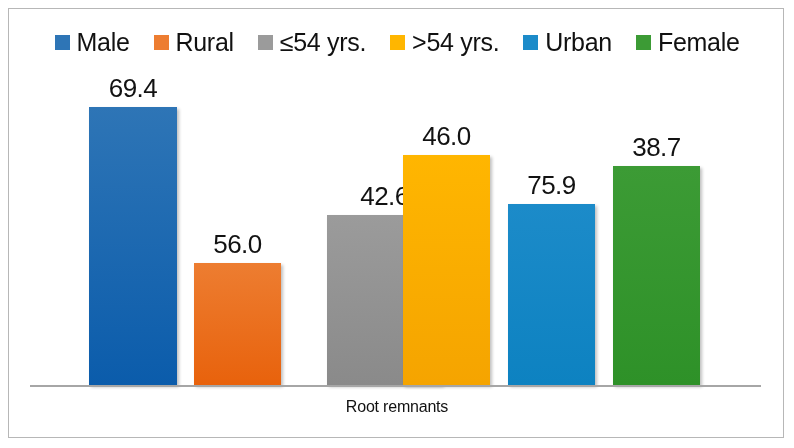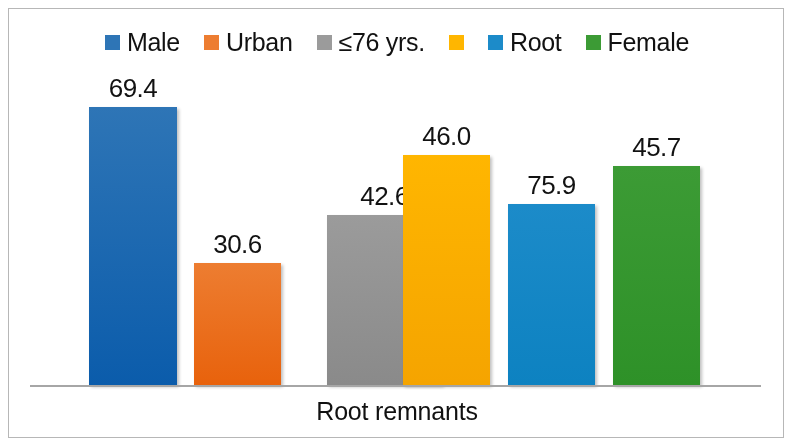--- a/index.html
+++ b/index.html
@@ -95,88 +95,89 @@
     line-height: 1;
     letter-spacing: -0.5px;
   }
   
   #x-axis-title {
     position: absolute;
     left: 0;
     top: 398px;
     width: 794px;
     text-align: center;
-    font-size: 25px;
+    font-size: 16px;
     color: #111111;
     line-height: 1.1;
     letter-spacing: -0.2px;
   }
 </style>
 </head>
 <body>
 
 <div id="chart-frame">
 
   <div id="chart-border" style="border-color: rgb(183, 183, 183);"></div>
 
   <div id="legend">
     <div class="legend-entry">
       <span class="legend-swatch" style="background:#2E75B6"></span>
       <span class="legend-label">Male</span>
     </div>
     <div class="legend-entry">
       <span class="legend-swatch" style="background:#ED7D31"></span>
-      <span class="legend-label">Urban</span>
+      <span class="legend-label">Rural</span>
     </div>
     <div class="legend-entry">
       <span class="legend-swatch" style="background:#9B9B9B"></span>
-      <span class="legend-label">≤76 yrs.</span>
+      <span class="legend-label">≤54 yrs.</span>
     </div>
     <div class="legend-entry">
       <span class="legend-swatch" style="background:#FFB600"></span>
+      <span class="legend-label">&gt;54 yrs.</span>
     </div>
     <div class="legend-entry">
       <span class="legend-swatch" style="background:#1C8BC9"></span>
-      <span class="legend-label">Root</span>
+      <span class="legend-label">Urban</span>
     </div>
     <div class="legend-entry">
       <span class="legend-swatch" style="background:#3C9B35"></span>
       <span class="legend-label">Female</span>
     </div>
   </div>
 
   <div id="plot">
 
     <div class="bar-group" style="left: 89px; width: 88px; height: 277.6px;">
       <div class="bar-value" style="bottom: 283.6px;">69.4</div>
       <div class="bar" style="height: 277.6px; background: linear-gradient(rgb(46, 117, 182) 0%, rgb(11, 92, 171) 100%);"></div>
     </div>
 
     <div class="bar-group" style="left: 194px; width: 87px; height: 122.4px;">
-      <div class="bar-value" style="bottom: 128.4px;">30.6</div>
+      <div class="bar-value" style="bottom: 128.4px;">56.0</div>
       <div class="bar" style="height: 122.4px; background: linear-gradient(rgb(237, 125, 49) 0%, rgb(232, 98, 12) 100%);"></div>
     </div>
 
     <div class="bar-group" style="left: 299px; width: 87px; height: 170.4px; padding-left: 28px;">
       <div class="bar-value" style="bottom: 176.4px;">42.6</div>
       <div class="bar" style="height: 170.4px; background: linear-gradient(rgb(155, 155, 155) 0%, rgb(138, 138, 138) 100%);"></div>
     </div>
 
     <div class="bar-group" style="left: 403px; width: 87px; height: 229.6px;">
       <div class="bar-value" style="bottom: 235.6px;">46.0</div>
       <div class="bar" style="height: 229.6px; background: linear-gradient(rgb(255, 182, 0) 0%, rgb(245, 164, 0) 100%);"></div>
     </div>
 
     <div class="bar-group" style="left: 508px; width: 87px; height: 181.2px;">
       <div class="bar-value" style="bottom: 187.2px;">75.9</div>
       <div class="bar" style="height: 181.2px; background: linear-gradient(rgb(28, 139, 201) 0%, rgb(13, 130, 193) 100%);"></div>
     </div>
 
     <div class="bar-group" style="left: 613px; width: 87px; height: 218.8px;">
-      <div class="bar-value" style="bottom: 224.8px;">45.7</div>
+      <div class="bar-value" style="bottom: 224.8px;">38.7</div>
       <div class="bar" style="height: 218.8px; background: linear-gradient(rgb(60, 155, 53) 0%, rgb(46, 145, 40) 100%);"></div>
     </div>
 
     <div id="axis-line" style="background: rgb(166, 166, 166);"></div>
   </div>
 
   <div id="x-axis-title">Root remnants</div>
 </div>
 
 </body></html>

